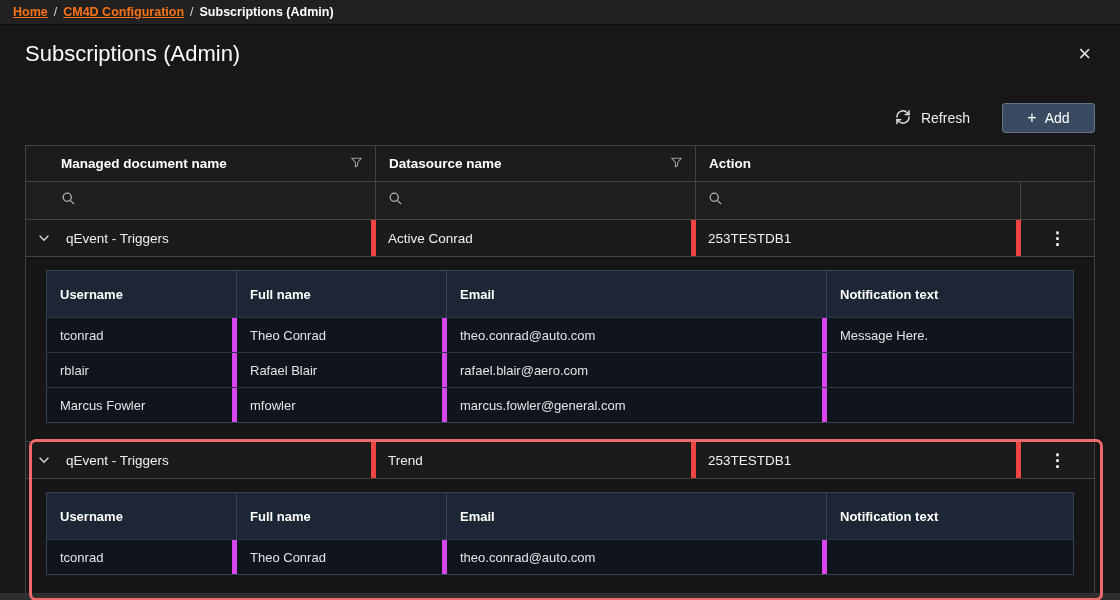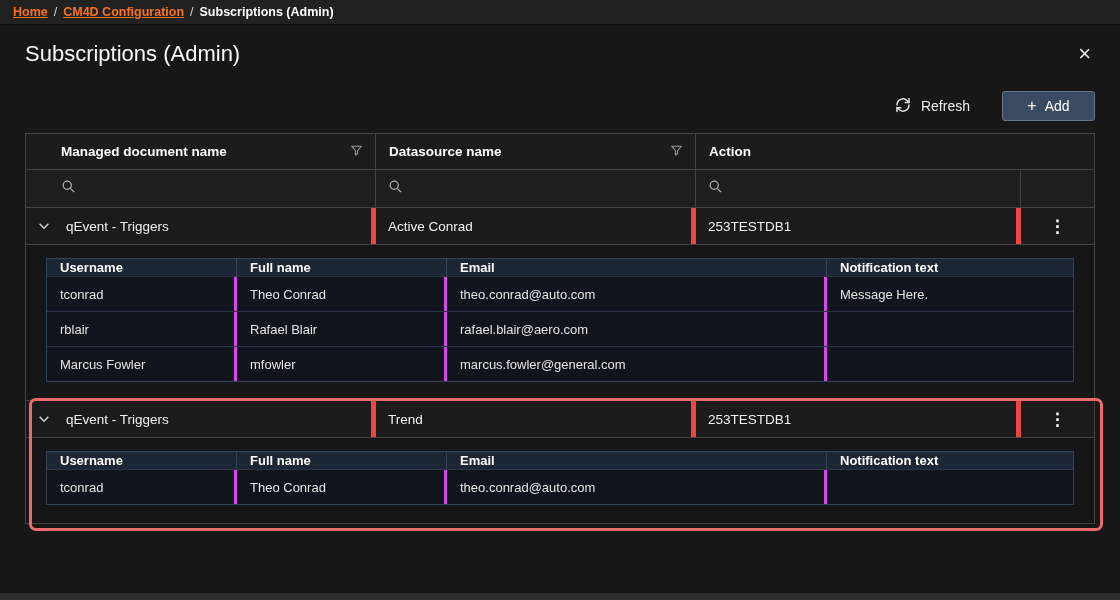--- a/index.html
+++ b/index.html
@@ -23,21 +23,21 @@
   .crumb-link { color:#f97316; font-weight:700; text-decoration:underline; cursor:pointer; }
   .crumb-sep { color:#d6d6d6; }
   .crumb-current { color:#ffffff; font-weight:700; }
 
   .page { padding:0 25px; }
 
   .title-row { display:flex; justify-content:space-between; align-items:flex-start; margin-top:16px; }
   .page-title { font-size:22px; color:#fafafa; }
   .close-btn { font-size:22px; color:#e2e2e2; line-height:1; cursor:pointer; background:none; border:none; font-family:inherit; padding:2px 4px; }
 
-  .toolbar { display:flex; justify-content:flex-end; align-items:center; gap:30px; margin-top:24px; margin-bottom:12px; }
+  .toolbar { display:flex; justify-content:flex-end; align-items:center; gap:30px; margin-top:36px; margin-bottom:12px; }
   .refresh-btn { display:flex; align-items:center; gap:9px; background:none; border:none; color:#ececec; font-size:14px; cursor:pointer; font-family:inherit; padding:4px 2px; }
   .add-btn {
     display:flex; align-items:center; justify-content:center; gap:8px;
     width:93px; height:30px;
     background:var(--accent-button,#3a4b61);
     border:1px solid #66758a; border-radius:3px;
     color:#ffffff; font-size:14px; cursor:pointer; font-family:inherit;
   }
   .add-plus { font-size:16px; line-height:1; }
 
@@ -73,30 +73,30 @@
   .group-cell:last-child { border-right:none; }
   .action-cell { justify-content:center; }
   .chev { display:flex; align-items:center; cursor:pointer; }
   .kebab { font-size:17px; color:#ffffff; font-weight:700; cursor:pointer; padding:0 6px; }
 
   .detail-wrap { background:#161616; border-top:1px solid #434343; padding:13px 20px 18px; }
 
   .inner-table { border:1px solid #36425a; }
   .inner-grid { display:grid; grid-template-columns:190px 210px 380px 1fr; }
   .inner-head-cell {
-    background:#1d2634; height:17px; display:flex; align-items:center;
+    background:#1d2634; height:46px; display:flex; align-items:center;
     padding:0 13px; font-weight:700; font-size:13px; color:#ffffff;
     border-right:1px solid #36425a;
   }
   .inner-head-cell:last-child { border-right:none; }
   .inner-row { border-top:1px solid #2c3547; }
   .inner-cell {
     background:#10151d; height:34px; display:flex; align-items:center;
     padding:0 13px; font-size:13px; color:#e4e4e4;
-    border-right:3px solid #d946ef;
+    border-right:5px solid #d946ef;
   }
   .inner-cell:last-child { border-right:none; }
 
   .group-block { position:relative; }
   .highlight-overlay {
     position:absolute; left:3px; right:-9px; top:-2px; bottom:-8px;
     border:3px solid var(--highlight-border,#ef6a6a);
     border-radius:7px; pointer-events:none; z-index:5;
   }
 

